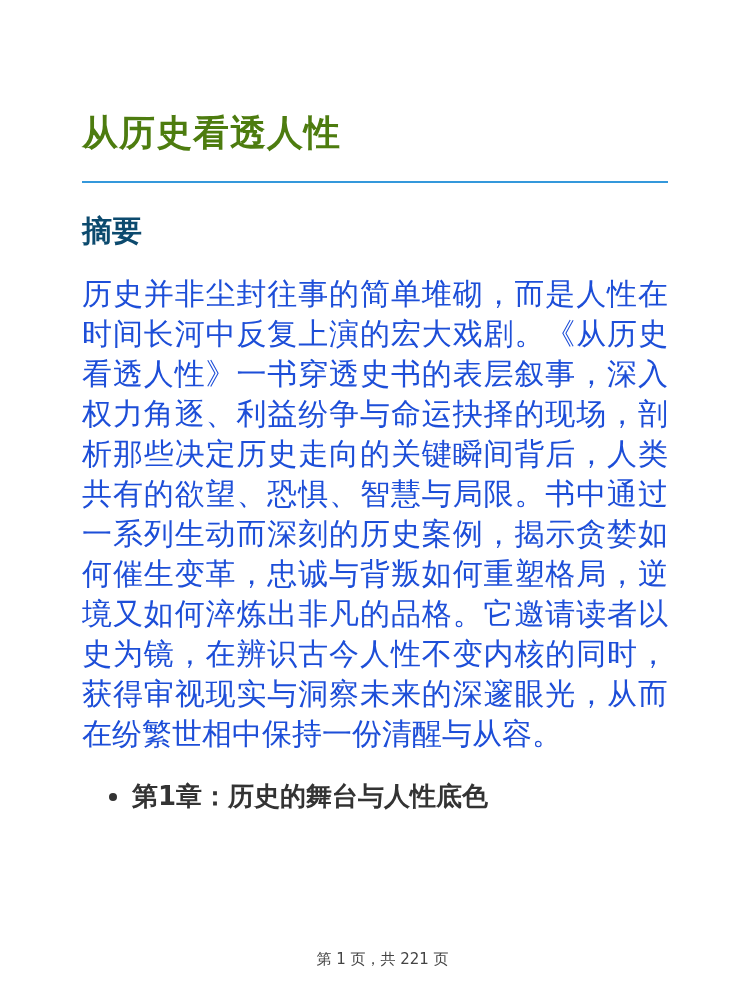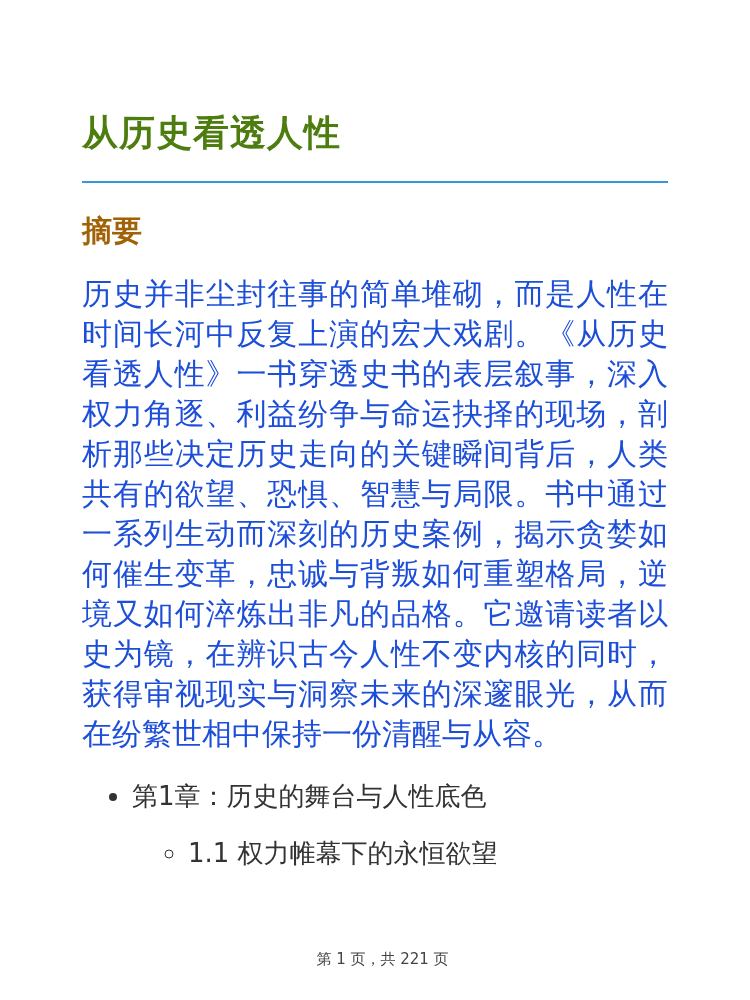--- a/index.html
+++ b/index.html
@@ -30,35 +30,36 @@
     border: none;
     border-top: 2px solid #3498db;
     margin: 0;
     height: 0;
   }
   .section-heading {
     margin: 30px 0 0 0;
     font-size: 30px;
     line-height: 1.2;
     font-weight: 700;
-    color: #a16207;
+    color: #0c4a6e;
   }
   .abstract-body {
     margin: 25px 0 0 0;
     font-size: 30px;
     line-height: 40px;
     color: #1d4ed8;
     text-align: justify;
   }
   .toc-list {
     margin: 22px 0 0 0;
     padding: 0 0 0 50px;
     list-style-type: disc;
     font-size: 26px;
     color: #333333;
+    font-weight: bold;
   }
   .toc-list li {
     line-height: 40px;
   }
   .toc-sublist {
     margin: 17px 0 0 0;
     padding: 0 0 0 56px;
     list-style-type: circle;
     font-size: 26px;
     color: #333333;
@@ -84,24 +85,19 @@
     <hr class="title-divider">
 
     <h2 class="section-heading">摘要</h2>
 
     <p class="abstract-body">历史并非尘封往事的简单堆砌，而是人性在时间长河中反复上演的宏大戏剧。《从历史看透人性》一书穿透史书的表层叙事，深入权力角逐、利益纷争与命运抉择的现场，剖析那些决定历史走向的关键瞬间背后，人类共有的欲望、恐惧、智慧与局限。书中通过一系列生动而深刻的历史案例，揭示贪婪如何催生变革，忠诚与背叛如何重塑格局，逆境又如何淬炼出非凡的品格。它邀请读者以史为镜，在辨识古今人性不变内核的同时，获得审视现实与洞察未来的深邃眼光，从而在纷繁世相中保持一份清醒与从容。</p>
 
 
     <ul class="toc-list">
       <li>
         <span>第1章：历史的舞台与人性底色</span>
-        <ul class="toc-sublist">
-          <li>
-            <span>1.1 权力帷幕下的永恒欲望</span>
-          </li>
-        </ul>
       </li>
     </ul>
 
   </div>
 
   <div class="page-footer">第 1 页，共 221 页</div>
 </div>
 
 </body></html>

